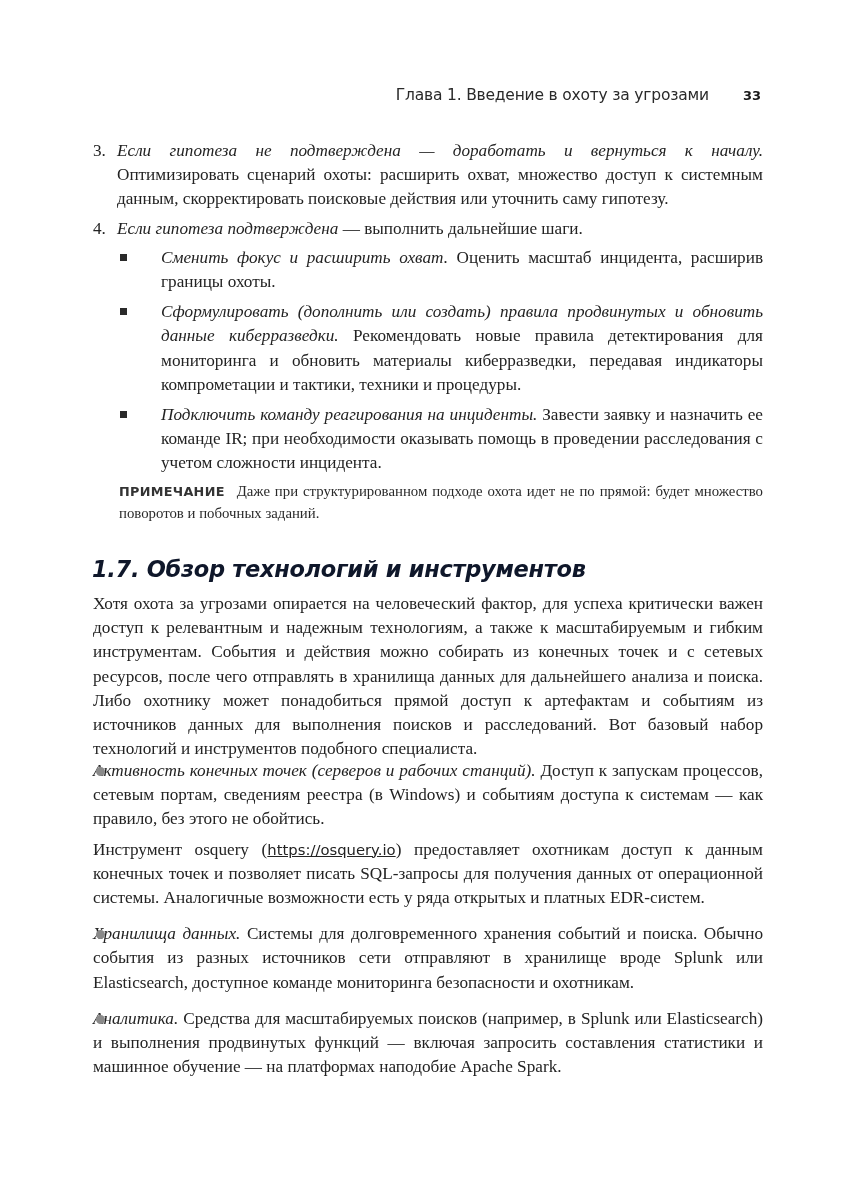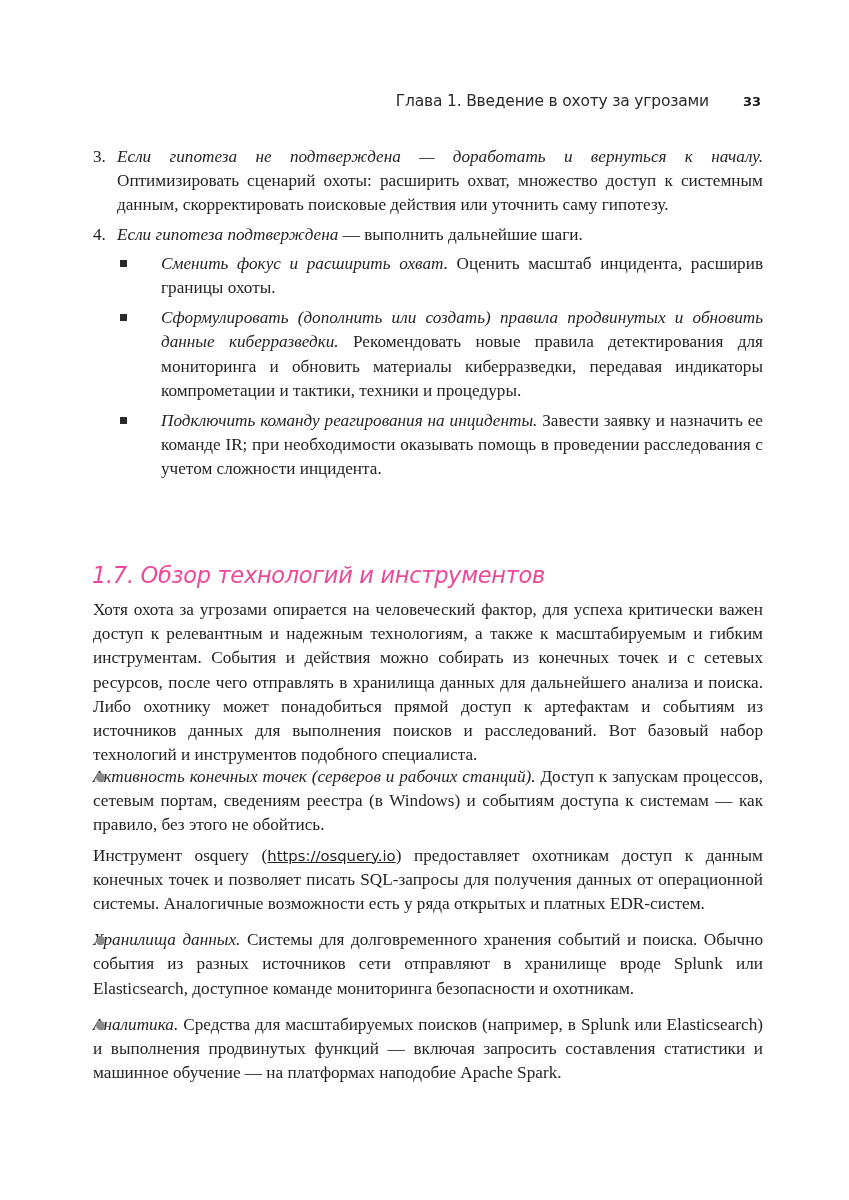--- a/index.html
+++ b/index.html
@@ -1,34 +1,34 @@
 <!DOCTYPE html>
 <html><head>
   <meta charset="utf-8">
   <style>
     html, body { margin: 0; padding: 0; background: #ffffff; }
     body { width: 849px; height: 1200px; position: relative; overflow: hidden; color: #222222; }
-    .page { position: absolute; left: 0; top: 18px; width: 849px; height: 856px; }
+    .page { position: absolute; left: 0; top: 12px; width: 849px; height: 856px; }
     .running-head { position: absolute; top: 74px; right: 88px; display: flex; align-items: baseline; font-family: "DejaVu Sans", sans-serif; }
     .rh-title { font-size: 15.5px; color: #2a2a2a; letter-spacing: -0.2px; }
     .rh-page { font-size: 13px; font-weight: bold; margin-left: 34px; color: #1a1a1a; }
     .body-text { font-family: "Liberation Serif", serif; font-size: 17.2px; line-height: 24.2px; text-align: justify; color: #232323; }
     .numlist { position: absolute; left: 93px; top: 127px; width: 670px; }
     .num-item { display: flex; margin-bottom: 5px; }
     .num { width: 24px; flex: none; }
     .num-text { flex: 1; }
     .sq-list { margin: 4px 0 0 24px; padding: 0; list-style: none; }
     .sq-item { display: flex; margin-bottom: 6px; gap: 18px; }
     .sq-bullet { width: 26px; flex: none; position: relative; }
     .sq-bullet::before { content: ""; position: absolute; left: 3px; top: 8px; width: 7px; height: 7px; background: #2a2a2a; }
     .sq-text { flex: 1; }
     em { font-style: italic; }
     .note { position: absolute; left: 119px; top: 469px; width: 644px; font-family: "Liberation Serif", serif; font-size: 14.8px; line-height: 20.5px; color: #2a2a2a; text-align: justify; }
     .note-label { font-family: "DejaVu Sans", sans-serif; font-weight: bold; font-size: 12.8px; letter-spacing: 0.3px; margin-right: 12px; color: #333; }
-    .section-title { position: absolute; left: 92px; top: 544px; font-family: "DejaVu Sans", sans-serif; font-weight: normal; font-style: italic; font-size: 22.5px; color: #ec4899; letter-spacing: -0.3px; }
+    .section-title { position: absolute; left: 92px; top: 544px; font-family: "DejaVu Sans", sans-serif; font-weight: bold; font-style: italic; font-size: 22.5px; color: #0f172a; letter-spacing: -0.3px; }
     .intro { position: absolute; left: 93px; top: 580px; width: 670px; }
     .dot-list { position: absolute; left: 93px; top: 747px; width: 670px; }
     .dot-item { display: flex; margin-bottom: 6px; flex-direction: column; }
     .dot-bullet { width: 26px; flex: none; position: relative; }
     .dot-bullet::before { content: ""; position: absolute; left: 3px; top: 8px; width: 9px; height: 9px; border-radius: 50%; background: #8a8a8a; }
     .dot-text { flex: 1; }
     .dot-text p { margin: 0 0 6px 0; }
     .url { font-family: "DejaVu Sans", sans-serif; font-size: 14.8px; text-decoration: underline; }
   </style>
 </head>
@@ -59,20 +59,23 @@
         <span class="sq-bullet"></span>
         <span class="sq-text"><em>Сформулировать (дополнить или создать) правила продвинутых и обновить данные киберразведки.</em><span> Рекомендовать новые правила детектирования для мониторинга и обновить материалы киберразведки, передавая индикаторы компрометации и тактики, техники и процедуры.</span></span>
       </li>
       <li class="sq-item">
         <span class="sq-bullet"></span>
         <span class="sq-text"><em>Подключить команду реагирования на инциденты.</em><span> Завести заявку и назначить ее команде IR; при необходимости оказывать помощь в проведении расследования с учетом сложности инцидента.</span></span>
       </li>
     </ul>
   </div>
 
+  <div class="note">
+    <span class="note-label">ПРИМЕЧАНИЕ</span><span>Даже при структурированном подходе охота идет не по прямой: будет множество поворотов и побочных заданий.</span>
+  </div>
 
   <h2 class="section-title" style="margin:0;">1.7. Обзор технологий и инструментов</h2>
 
   <p class="intro body-text" style="margin:0;">Хотя охота за угрозами опирается на человеческий фактор, для успеха критически важен доступ к релевантным и надежным технологиям, а также к масштабируемым и гибким инструментам. События и действия можно собирать из конечных точек и с сетевых ресурсов, после чего отправлять в хранилища данных для дальнейшего анализа и поиска. Либо охотнику может понадобиться прямой доступ к артефактам и событиям из источников данных для выполнения поисков и расследований. Вот базовый набор технологий и инструментов подобного специалиста.</p>
 
   <div class="dot-list body-text">
     <div class="dot-item">
       <span class="dot-bullet"></span>
       <div class="dot-text">
         <p><em>Активность конечных точек (серверов и рабочих станций).</em><span> Доступ к запускам процессов, сетевым портам, сведениям реестра (в Windows) и событиям доступа к системам — как правило, без этого не обойтись.</span></p>

